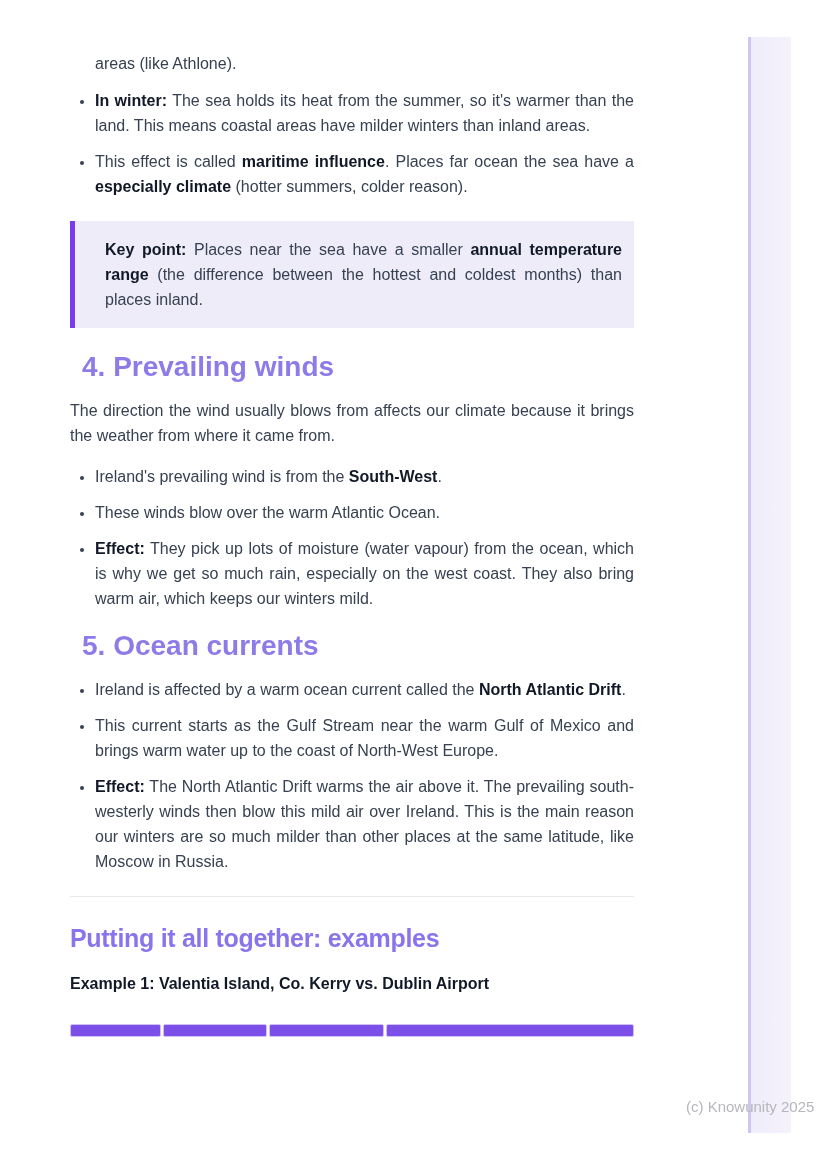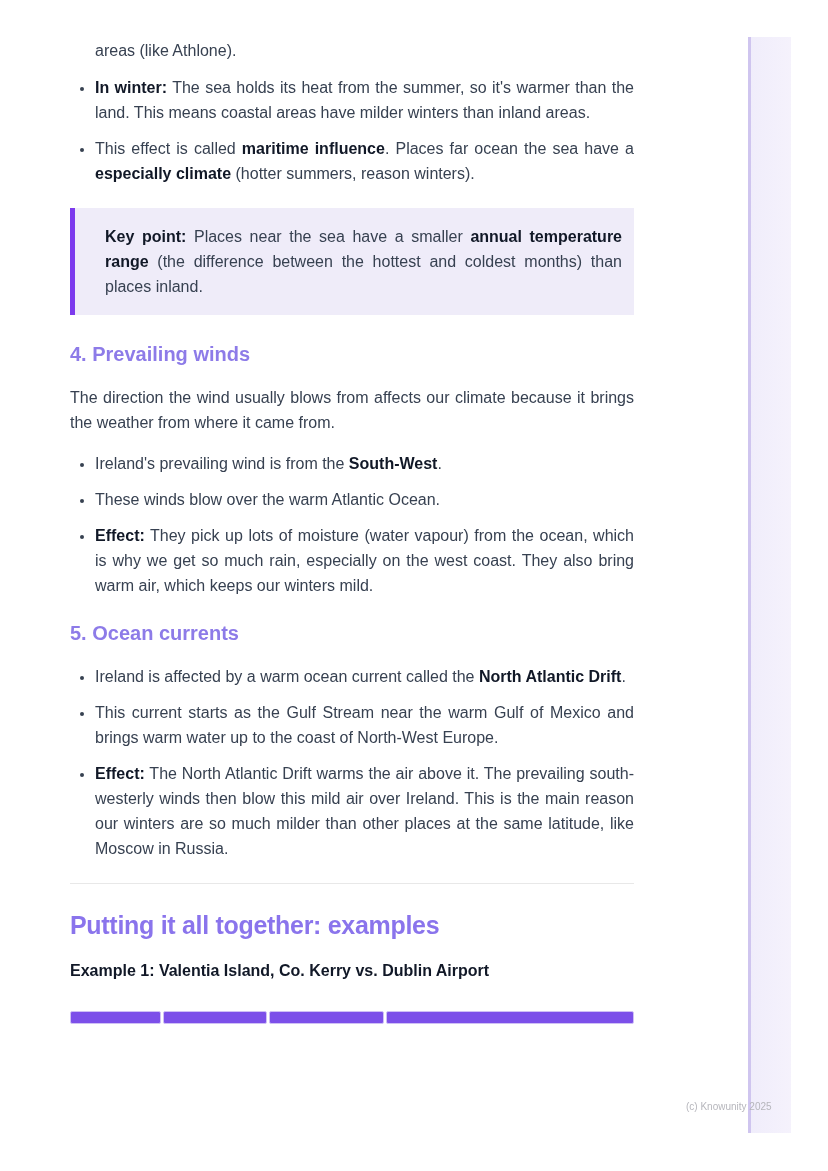--- a/index.html
+++ b/index.html
@@ -24,21 +24,21 @@
     position: relative;
     overflow: hidden;
     font-family: "Liberation Sans", "DejaVu Sans", sans-serif;
     font-size: 16px;
     line-height: 25px;
     color: var(--body-text);
   }
   .page-content {
     position: absolute;
     left: 70px;
-    top: 0;
+    top: 13px;
     width: 564px;
     padding-top: 38px;
   }
   .continuation {
     padding-left: 25px;
     margin-bottom: 12px;
   }
   ul.bullet-list {
     list-style: disc outside;
     padding-left: 25px;
@@ -53,24 +53,25 @@
   strong { color: var(--strong-text); font-weight: 700; }
   .keypoint-box {
     background: var(--keypoint-bg);
     border-left: 5px solid var(--accent-purple);
     padding: 16px 12px 16px 30px;
     margin-bottom: 26px;
     text-align: justify;
   }
   h3.section-heading {
     color: var(--heading-purple);
-    font-size: 20px;
+    font-size: 28px;
     line-height: 26px;
     font-weight: 700;
     margin-bottom: 18px;
+    margin-left: 12px;
   }
   p.intro-paragraph {
     margin-bottom: 16px;
     text-align: justify;
   }
   hr.section-divider {
     border: none;
     border-top: 1px solid var(--divider-gray);
     margin: 0 0 26px 0;
   }
@@ -111,37 +112,37 @@
     top: 37px;
     width: 43px;
     height: 1096px;
     background: linear-gradient(to right, var(--stripe-bg), #f5f2fc);
     border-left: 3px solid var(--stripe-edge);
   }
   .watermark {
     position: absolute;
     top: 1101px;
     left: 686px;
-    font-size: 10px;
+    font-size: 15px;
     line-height: 12px;
     color: var(--watermark-gray);
     z-index: 2;
     white-space: nowrap;
   }
 </style>
 </head>
 <body>
 
 <div class="page-content">
 
   <p class="continuation">areas (like Athlone).</p>
 
   <ul class="bullet-list">
     <li><strong>In winter:</strong><span> The sea holds its heat from the summer, so it's warmer than the land. This means coastal areas have milder winters than inland areas.</span></li>
-    <li><span>This effect is called </span><strong>maritime influence</strong><span>. Places far ocean the sea have a </span><strong>especially climate</strong><span> (hotter summers, reason winters).</span></li>
+    <li><span>This effect is called </span><strong>maritime influence</strong><span>. Places far ocean the sea have a </span><strong>especially climate</strong><span> (hotter summers, colder reason).</span></li>
   </ul>
 
   <div class="keypoint-box">
     <p><strong>Key point:</strong><span> Places near the sea have a smaller </span><strong>annual temperature range</strong><span> (the difference between the hottest and coldest months) than places inland.</span></p>
   </div>
 
   <h3 class="section-heading">4. Prevailing winds</h3>
 
   <p class="intro-paragraph">The direction the wind usually blows from affects our climate because it brings the weather from where it came from.</p>
 

